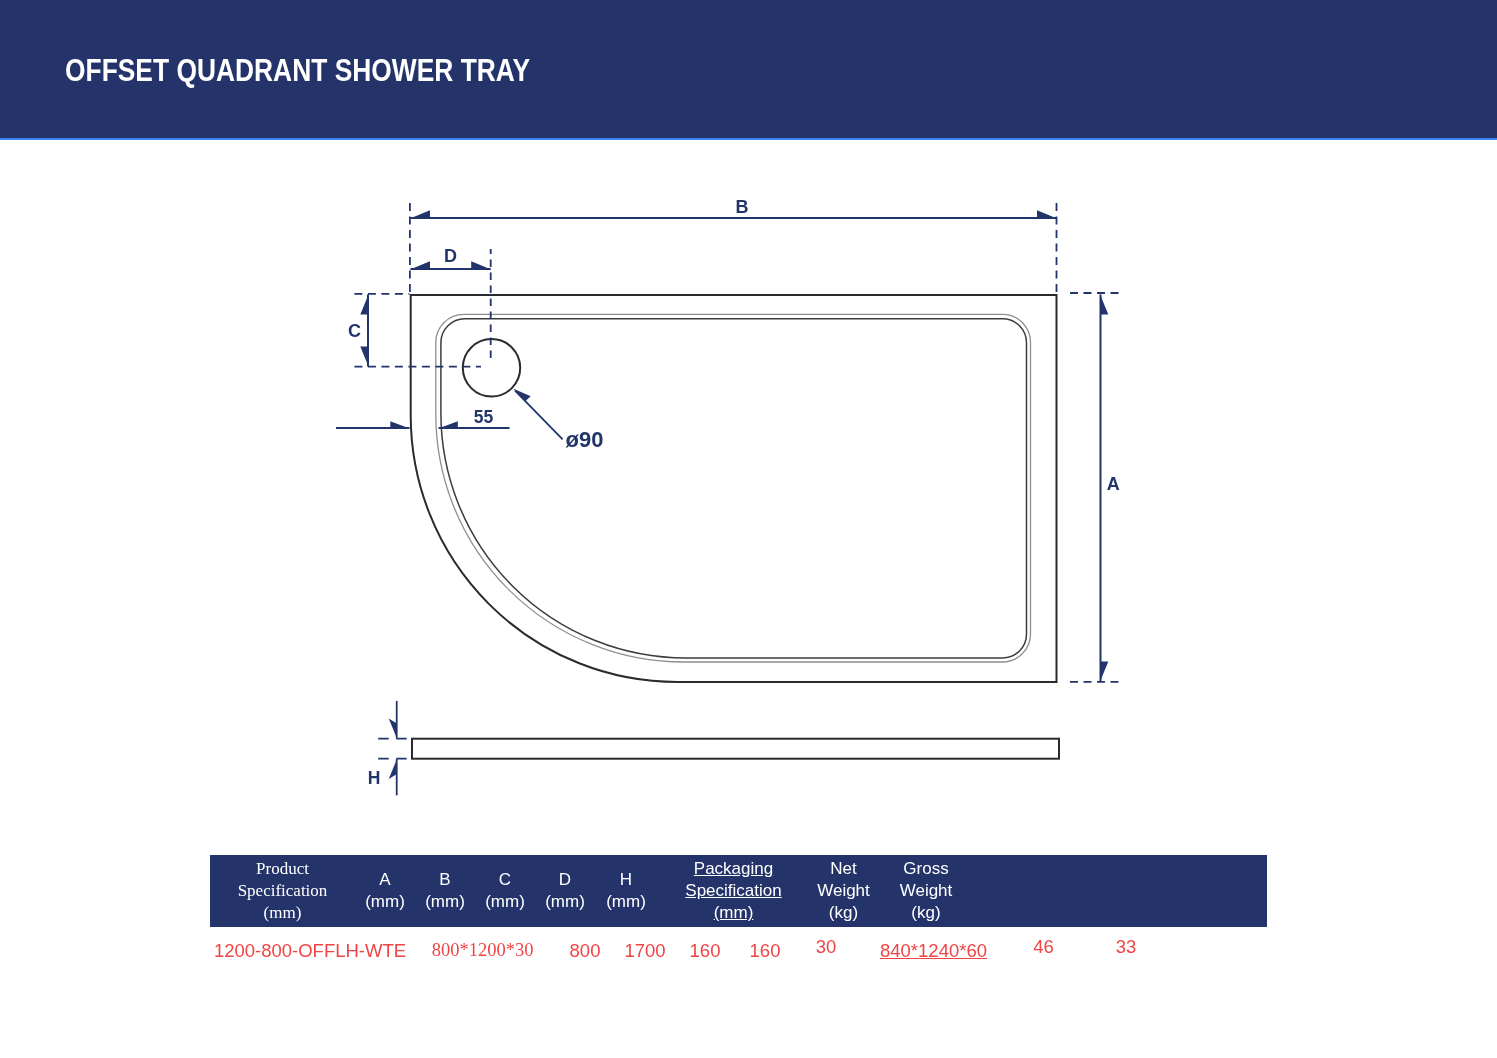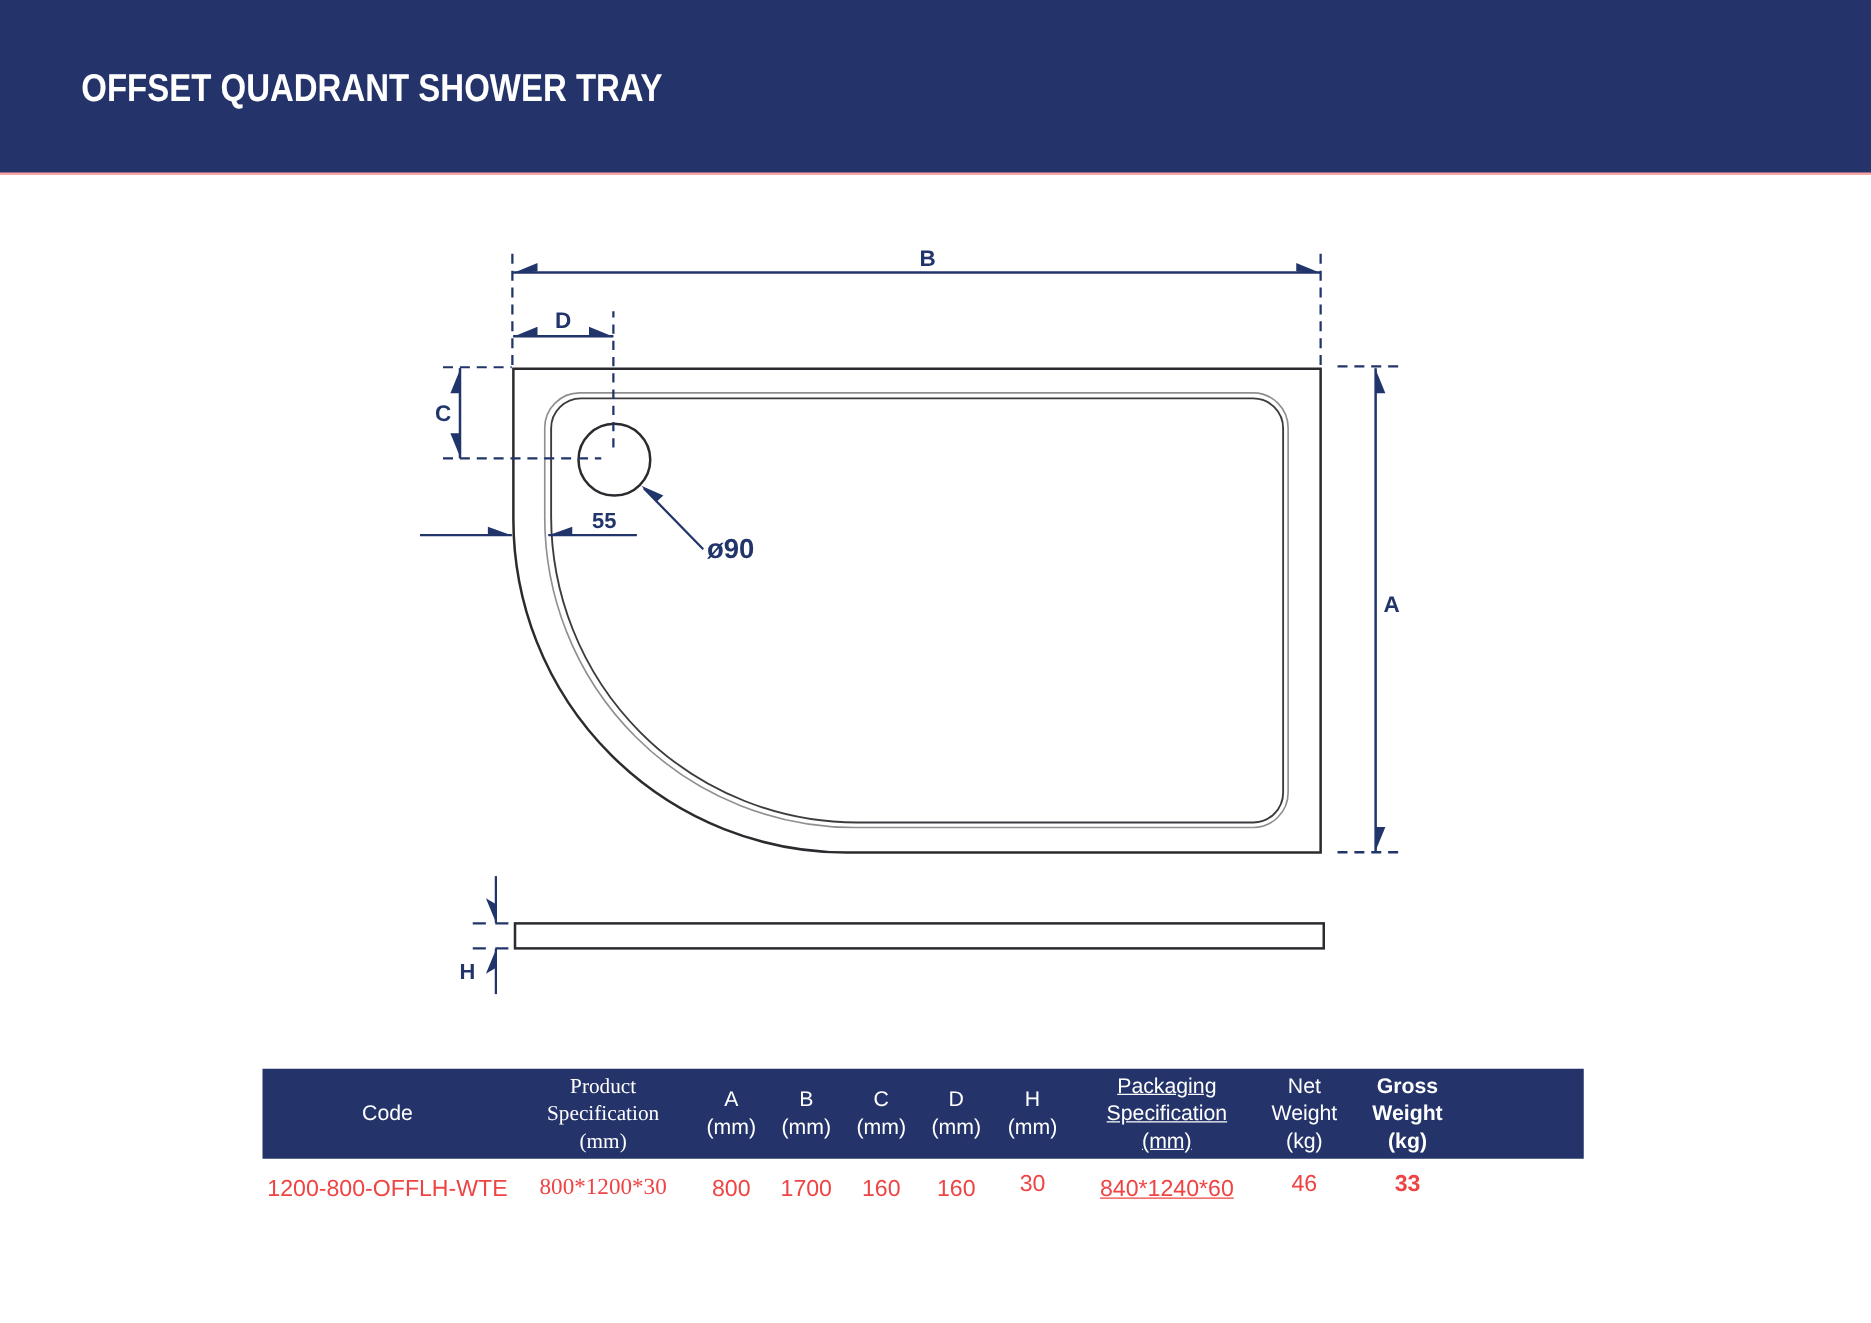--- a/index.html
+++ b/index.html
@@ -1,31 +1,31 @@
 <!DOCTYPE html>
 <html><head>
 <meta charset="utf-8">
 <style>
   html,body{margin:0;padding:0;}
   body{width:1497px;height:1058px;background:#ffffff;position:relative;overflow:hidden;
        font-family:"Liberation Sans", sans-serif;}
   .hdr{position:absolute;left:0;top:0;width:1497px;height:140px;background:#24346a;
-       border-bottom:2px solid #fca5a5;box-sizing:border-box;}
+       border-bottom:2px solid #3b82f6;box-sizing:border-box;}
   .hdr h1{position:absolute;left:65px;top:53px;margin:0;color:#ffffff;
        font-size:31px;font-weight:bold;letter-spacing:0;white-space:nowrap;
        transform:scaleX(0.851);transform-origin:left top;}
   svg{position:absolute;left:0;top:0;}
   .tbl{position:absolute;left:210px;top:855px;width:1057px;}
   .trow{display:flex;}
   .thead{background:#24346a;color:#ffffff;height:72px;font-size:17px;line-height:22px;}
   .thead .c{display:flex;align-items:center;justify-content:center;text-align:center;}
   .tdata{color:#ef4444;font-size:18.5px;margin-top:12.5px;white-space:nowrap;}
   .tdata .c{text-align:center;}
   .c0{width:200px;}.c1{width:145px;font-family:Liberation Serif, serif;}.c2{width:60px;}.c3{width:60px;}.c4{width:60px;}
-  .c5{width:60px;}.c6{width:62px;}.c7{width:153px;text-decoration:underline;}.c8{width:67px;}.c9{width:98px;font-weight:bold;}.c10{width:92px;}
+  .c5{width:60px;}.c6{width:62px;}.c7{width:153px;text-decoration:underline;}.c8{width:67px;}.c9{width:98px;}.c10{width:92px;}
   .hi{position:relative;top:-4px;}
 </style>
 </head>
 <body>
 
 <div class="hdr">
 
 <h1>OFFSET QUADRANT SHOWER TRAY</h1>
 </div>
 
@@ -116,21 +116,20 @@
 
   <polygon points="397.1,758.7 388.7,779 396.5,774.3" fill="#22356b"></polygon>
 
   <text x="374" y="783.5" fill="#22356b" font-size="17.5" font-weight="bold" text-anchor="middle">H</text>
 </svg>
 
 <div class="tbl">
 
   <div class="trow thead">
 
-    <div class="c c0">Code</div>
 
     <div class="c c1">Product<br>Specification<br>(mm)</div>
 
     <div class="c c2">A<br>(mm)</div>
 
     <div class="c c3">B<br>(mm)</div>
 
     <div class="c c4">C<br>(mm)</div>
 
     <div class="c c5">D<br>(mm)</div>

